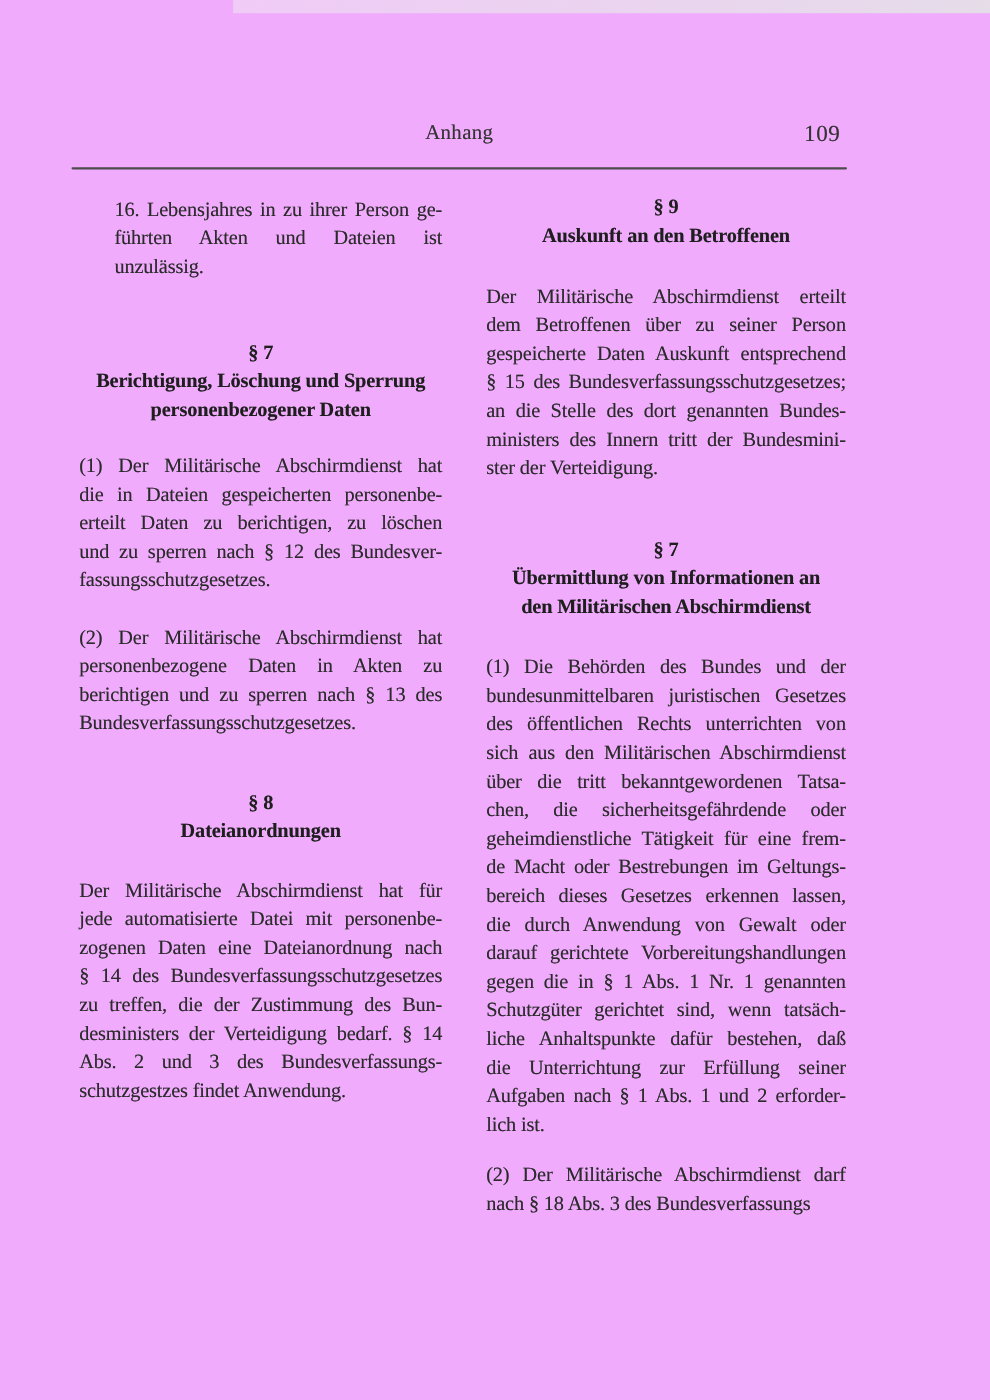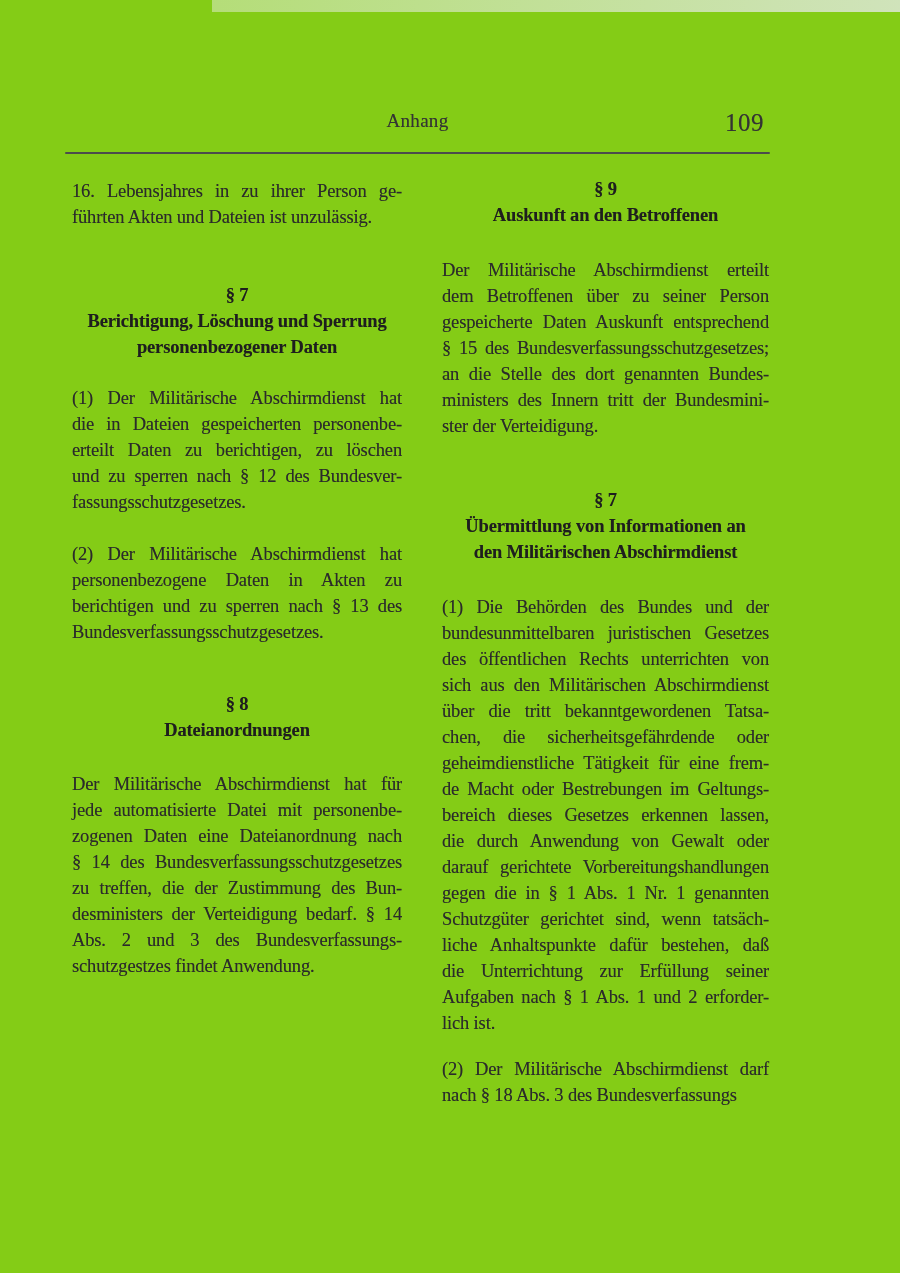--- a/index.html
+++ b/index.html
@@ -4,40 +4,40 @@
 <style>
   html, body { margin: 0; padding: 0; }
   body {
     width: 900px; height: 1273px;
     background: #ffffff;
     font-family: "Liberation Serif", "DejaVu Serif", serif;
   }
   .page {
     position: relative;
     width: 900px; height: 1273px;
-    background: #84cc16;
+    background: #f0abfc;
     overflow: hidden;
     color: #2b2b2b;
   }
   
   .scan-band {
     position: absolute; top: 0; left: 212px; width: 688px; height: 12px;
     background: linear-gradient(to right, rgba(240,242,240,0.45), rgba(227,233,228,0.8));
     pointer-events: none;
   }
   .running-header {
     position: absolute; top: 110px; left: 65px; width: 705px;
     text-align: center;
     font-size: 19px; letter-spacing: 0.3px;
     color: #343434;
     text-shadow: 0 0 0.5px rgba(50,50,50,0.5);
   }
   .page-number {
     position: absolute; top: 109px; right: 136px;
-    font-size: 25px; letter-spacing: 0.5px;
+    font-size: 21px; letter-spacing: 0.5px;
     color: #343434;
     text-shadow: 0 0 0.5px rgba(50,50,50,0.5);
   }
   .header-rule {
     position: absolute; top: 152px; left: 65px; width: 705px; height: 2px;
     background: #4c4c4c;
     border-radius: 1px;
   }
   .col {
     position: absolute; top: 176px;
@@ -53,21 +53,21 @@
   .para .tline-last { text-align-last: left; }
 
   .section-head { text-align: center; }
   .section-head .sec-num { font-weight: bold; color: #1e1e1e; }
   .section-head .tline, .section-head .tline-last {
     font-weight: bold; color: #1e1e1e;
     text-align: right; text-align-last: center;
   }
 
   
-  .mt-intro { margin-top: 2px; }
+  .mt-intro { margin-top: 2px; margin-left: 32px; }
   .mt-sec7  { margin-top: 52px; }
   .mt-p1    { margin-top: 25px; }
   .mt-p2    { margin-top: 26px; }
   .mt-sec8  { margin-top: 46px; }
   .mt-p3    { margin-top: 28px; }
   .mt-rp1   { margin-top: 29px; }
   .mt-sec10 { margin-top: 48px; }
   .mt-rp2   { margin-top: 29px; }
   .mt-rp3   { margin-top: 20px; }
 </style>

